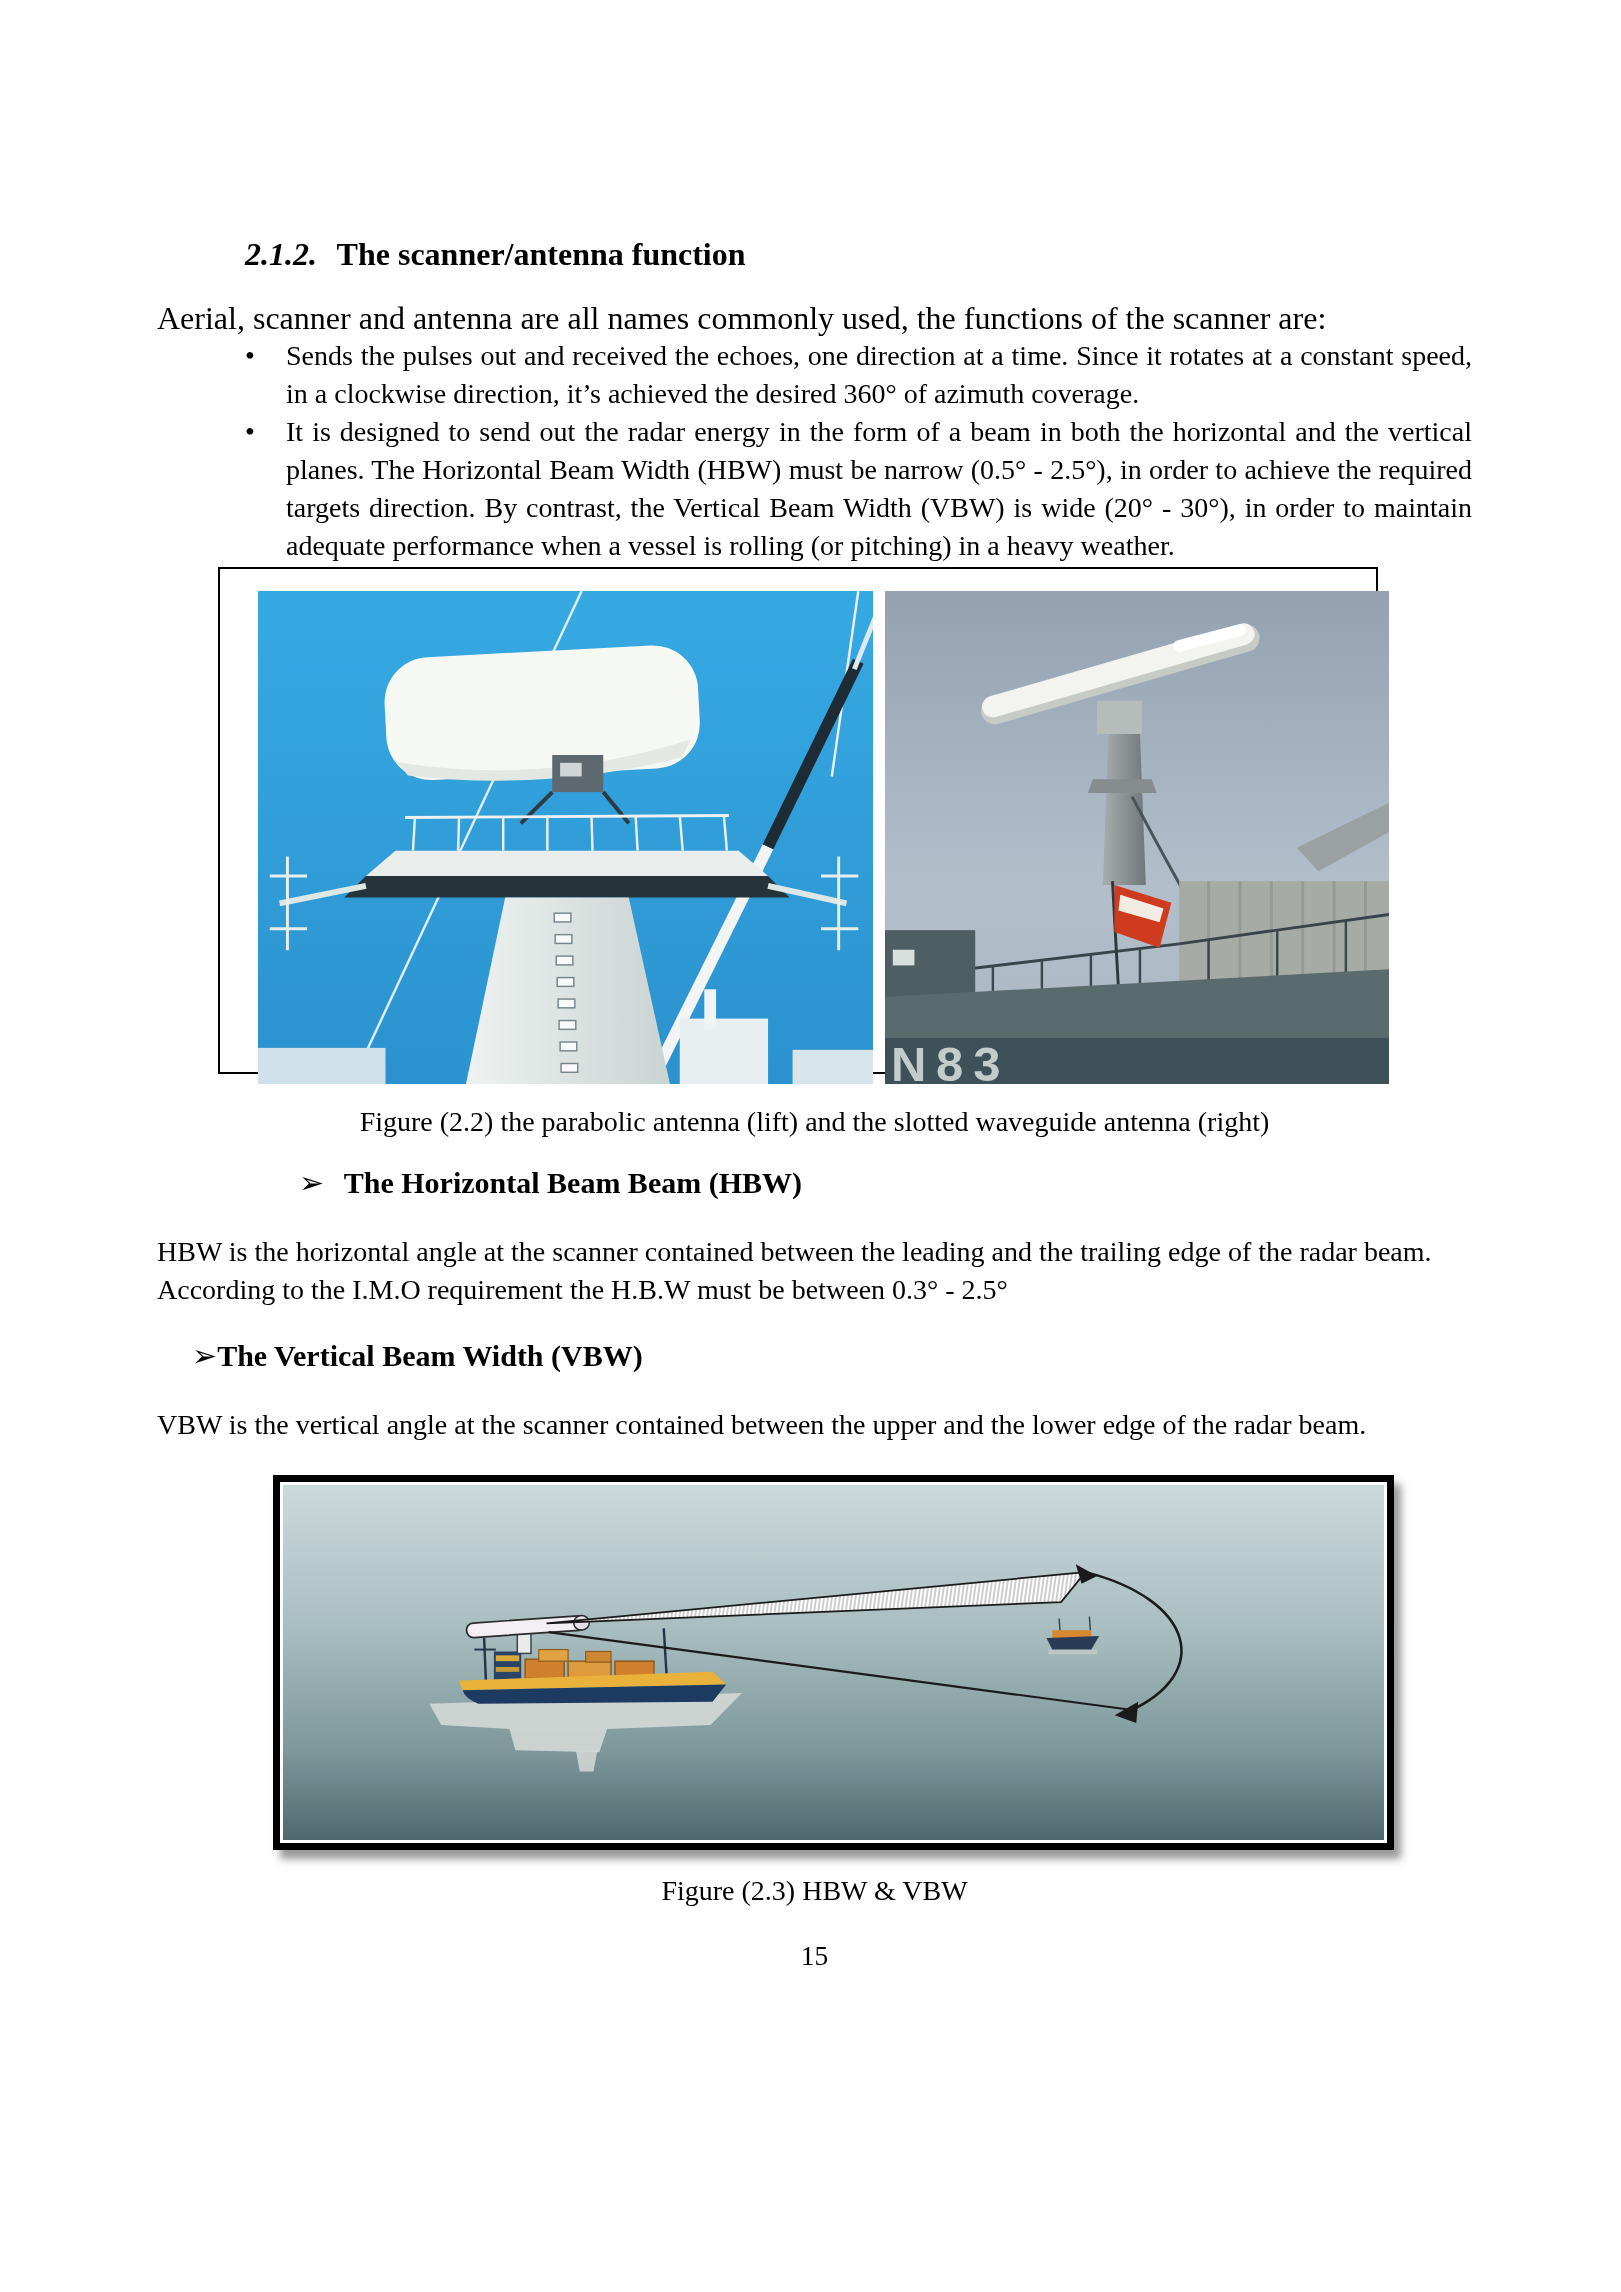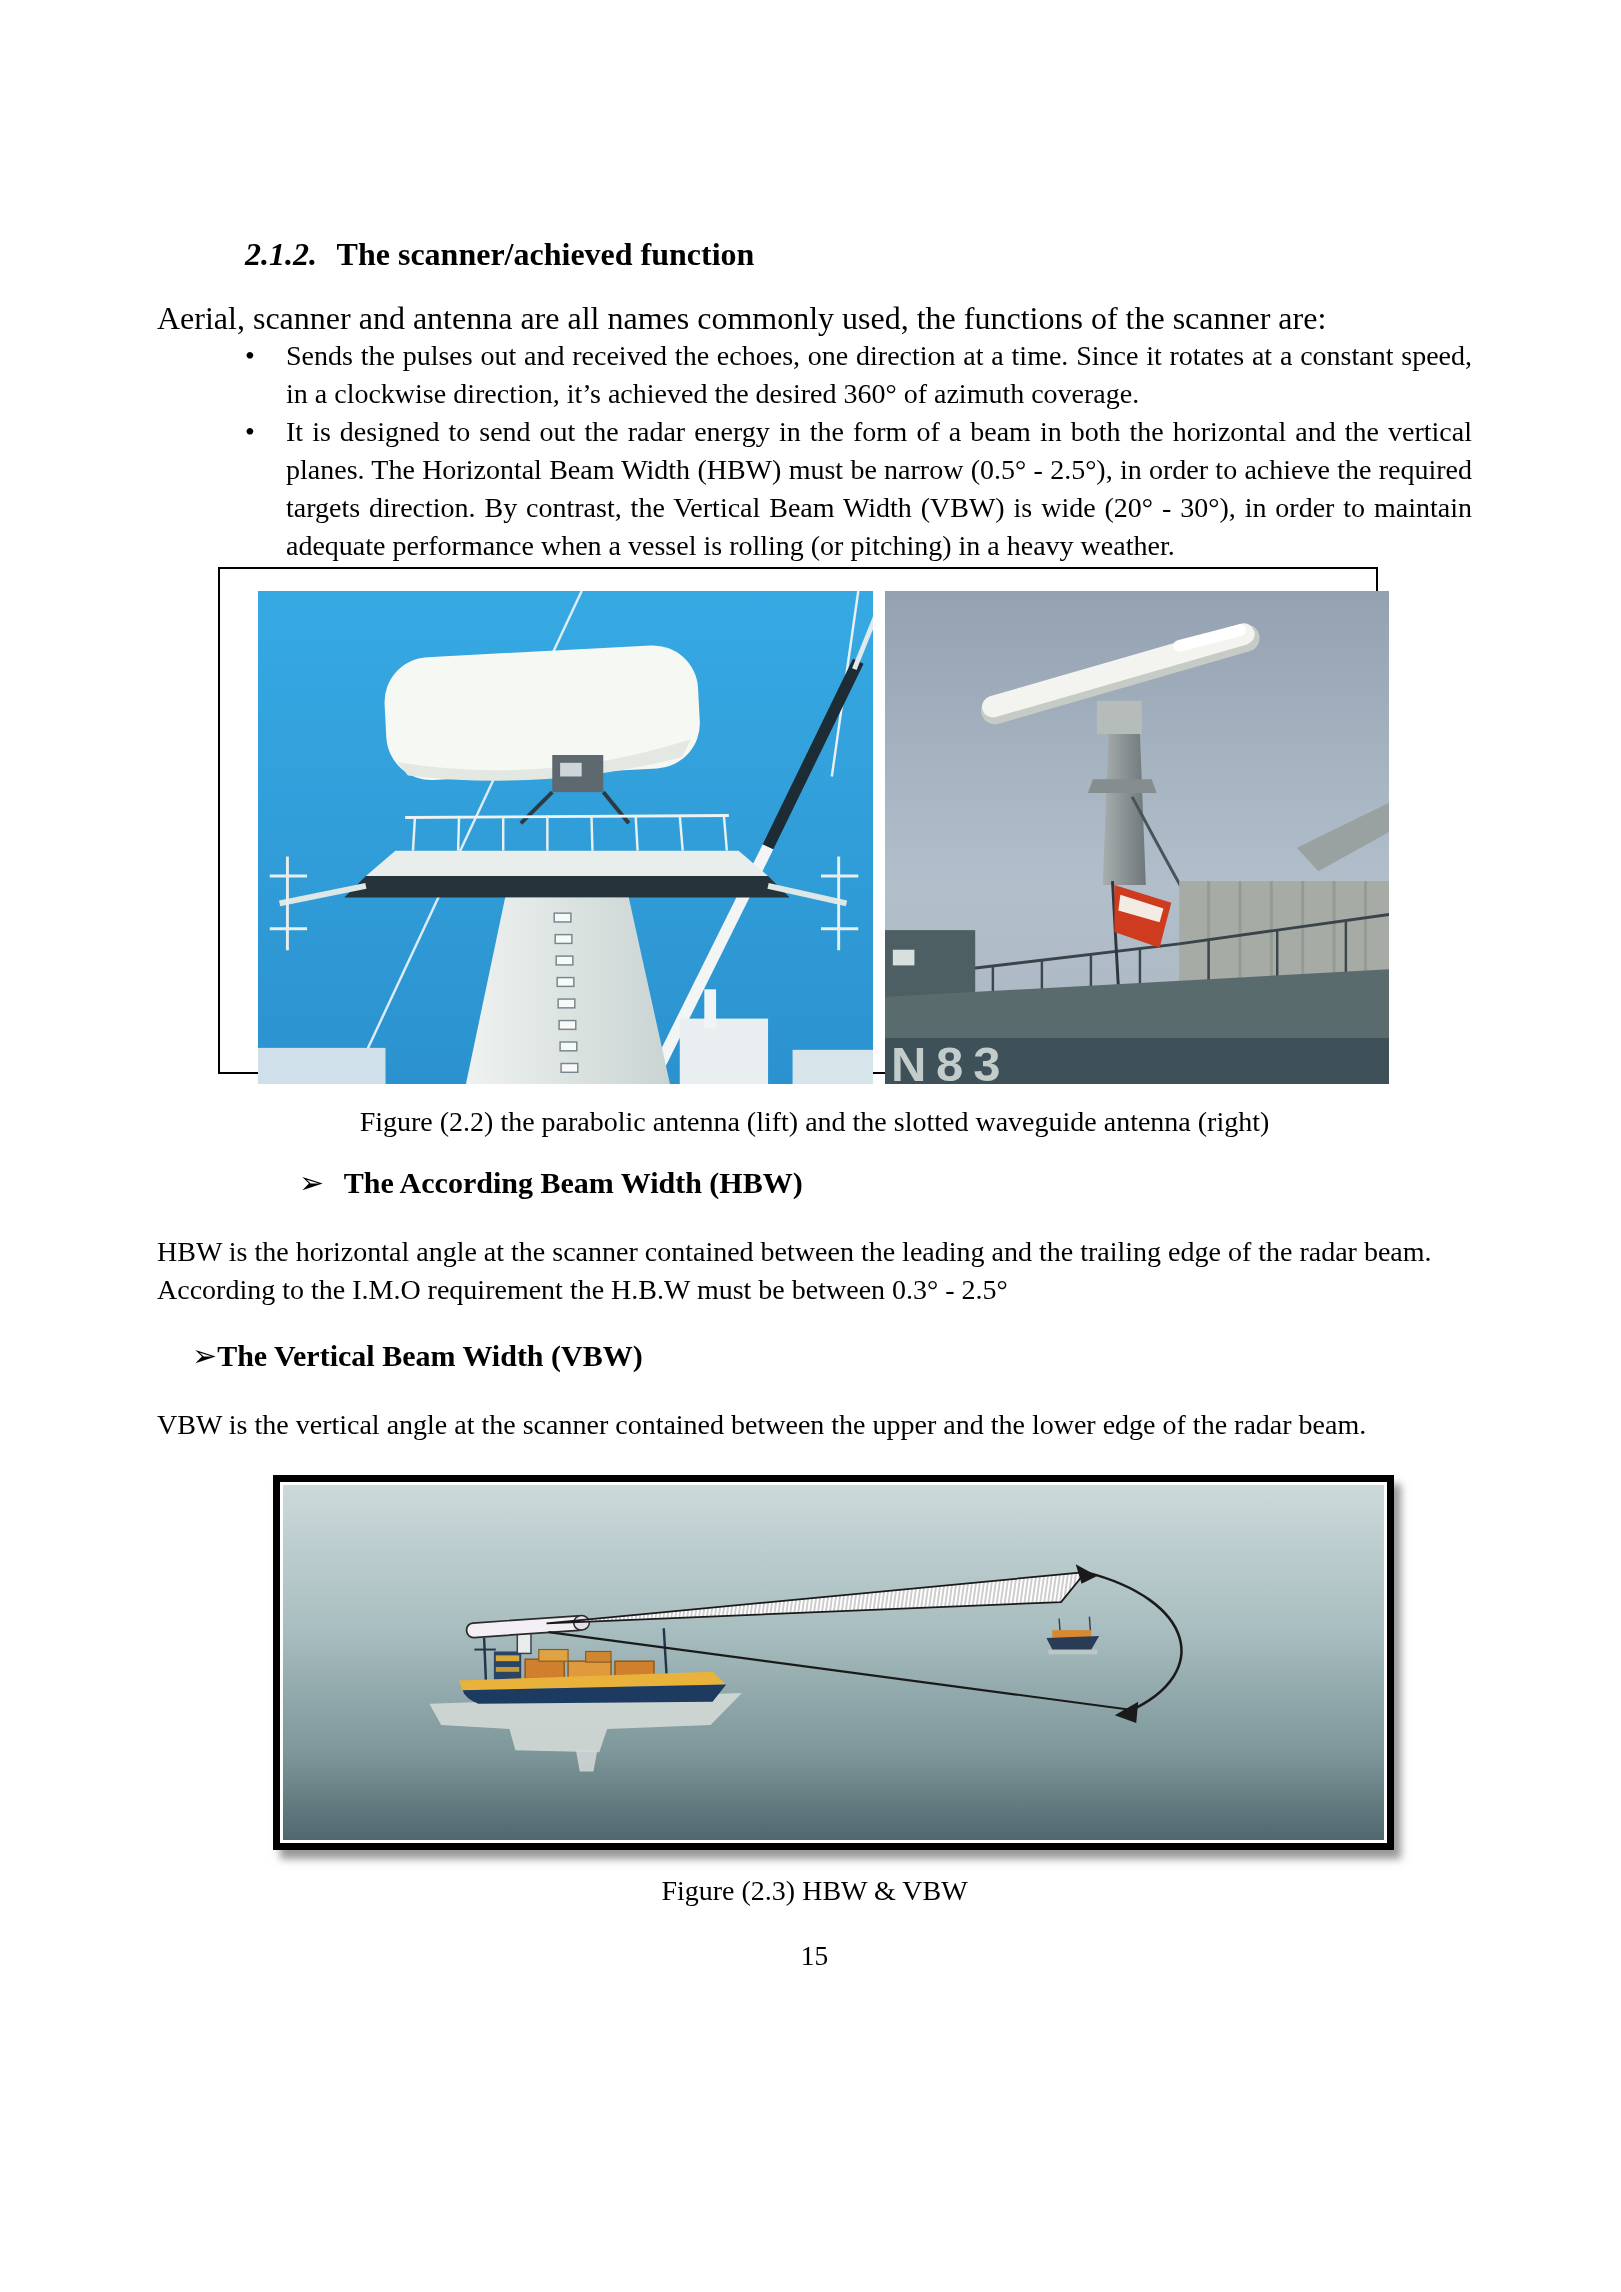--- a/index.html
+++ b/index.html
@@ -36,21 +36,21 @@
     box-shadow:6.9px 8.8px 7.8px rgba(70,70,70,.55);
   }
   .caption.c23{margin-top:22px;}
   .pagenum{margin:27.4px 0 0 0;font-size:27.4px;line-height:38px;text-align:center;}
 </style>
 </head>
 <body>
 
 <div class="page">
 
-  <h3 class="heading"><span class="hnum">2.1.2.</span><span class="htitle">The scanner/achieved function</span></h3>
+  <h3 class="heading"><span class="hnum">2.1.2.</span><span class="htitle">The scanner/antenna function</span></h3>
 
   <p class="intro">Aerial, scanner and antenna are all names commonly used, the functions of the scanner are:</p>
 
   <div class="bullet">
     <span class="marker">•</span>
     <div class="btext">Sends the pulses out and received the echoes, one direction at a time. Since it rotates at a constant speed, in a clockwise direction, it’s achieved the desired 360° of azimuth coverage.</div>
   </div>
   <div class="bullet">
     <span class="marker">•</span>
     <div class="btext">It is designed to send out the radar energy in the form of a beam in both the horizontal and the vertical planes. The Horizontal Beam Width (HBW) must be narrow (0.5° - 2.5°), in order to achieve the required targets direction. By contrast, the Vertical Beam Width (VBW) is wide (20° - 30°), in order to maintain adequate performance when a vessel is rolling (or pitching) in a heavy weather.</div>
@@ -189,21 +189,21 @@
         <rect x="8" y="366" width="22" height="16" fill="#d8e0de"></rect>
         <polygon points="0,414 514,386 514,458 0,470" fill="#5a6b6e"></polygon>
         <rect x="0" y="456" width="514" height="47" fill="#3f5158"></rect>
         <text x="6" y="500" font-family="Liberation Sans, sans-serif" font-size="50" font-weight="bold" fill="#c2cccb" letter-spacing="10">N83</text>
       </svg>
     </div>
   </div>
 
   <p class="caption">Figure (2.2) the parabolic antenna (lift) and the slotted waveguide antenna (right)</p>
 
-  <p class="subhead hbw"><span class="arrow">➢</span><span>The According Beam Width (HBW)</span></p>
+  <p class="subhead hbw"><span class="arrow">➢</span><span>The Horizontal Beam Beam (HBW)</span></p>
   <p class="body-just">HBW is the horizontal angle at the scanner contained between the leading and the trailing edge of the radar beam.</p>
   <p class="body-line">According to the I.M.O requirement the H.B.W must be between 0.3° - 2.5°</p>
 
   <p class="subhead vbw"><span class="arrow">➢</span><span>The Vertical Beam Width (VBW)</span></p>
   <p class="body-just">VBW is the vertical angle at the scanner contained between the upper and the lower edge of the radar beam.</p>
 
   <div class="fig23">
     <svg viewBox="0 0 1128 367" preserveAspectRatio="none">
       <defs>
         <linearGradient id="seaG" x1="0" y1="0" x2="0" y2="1">

